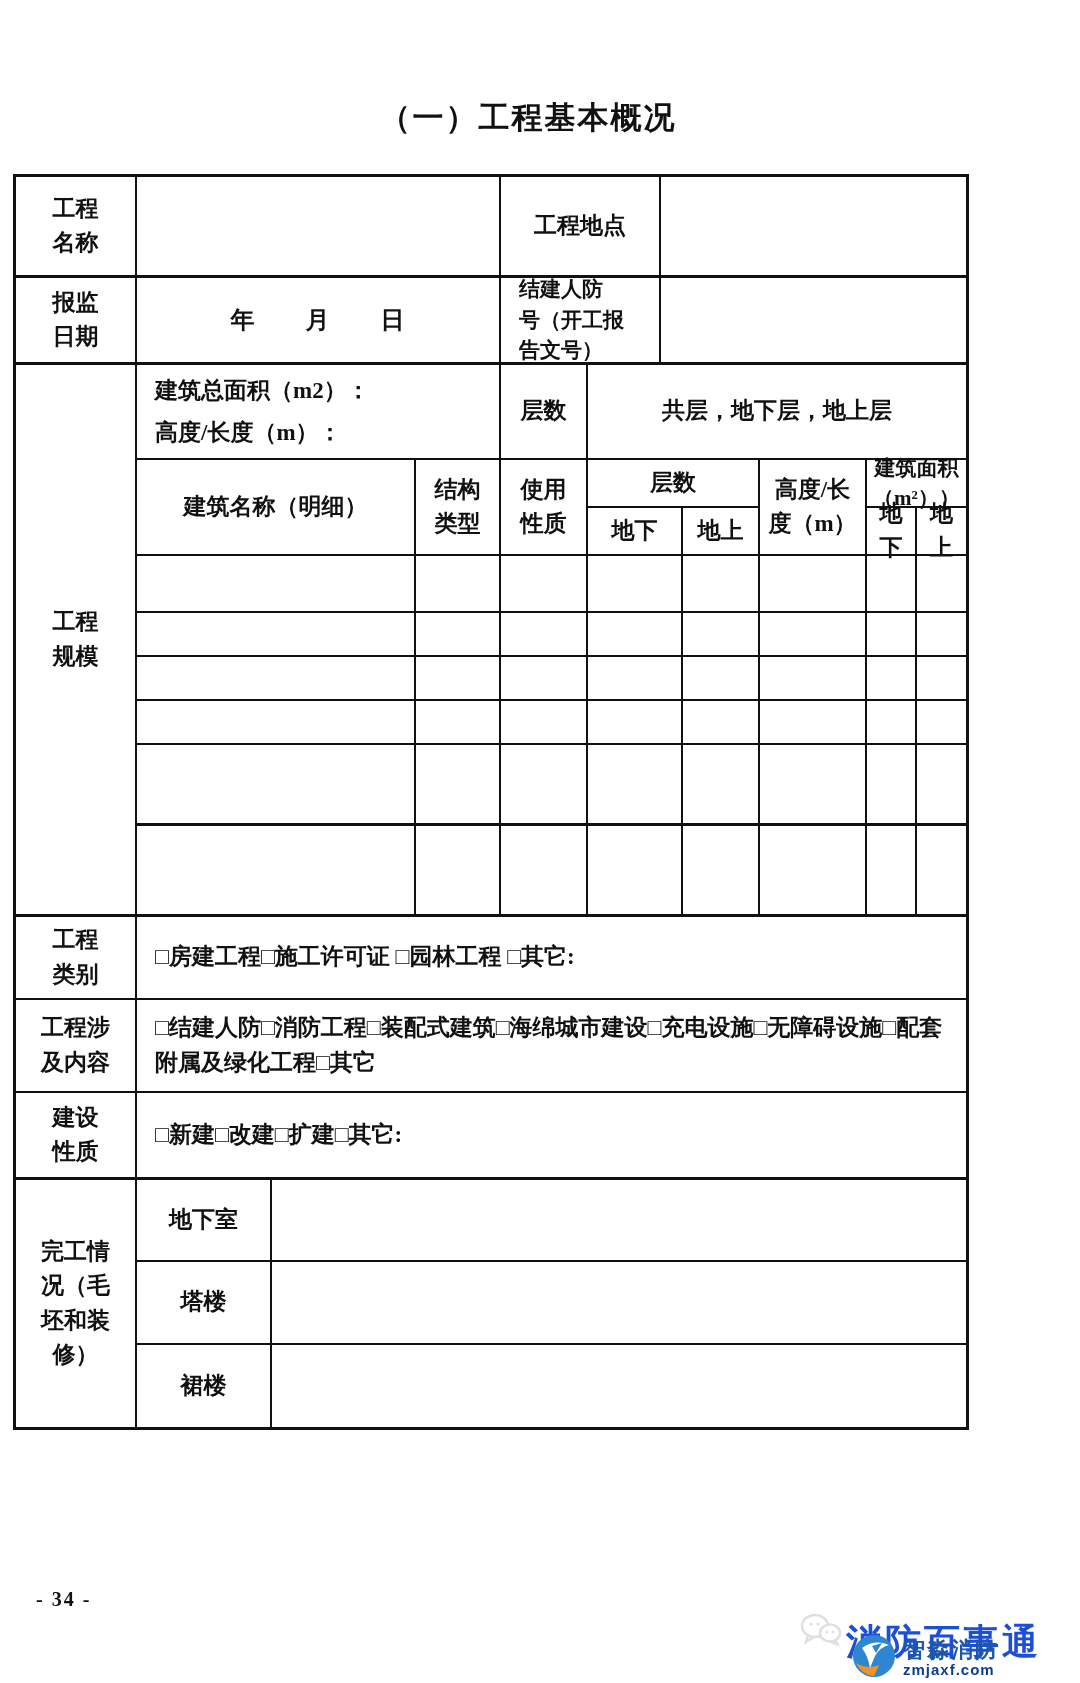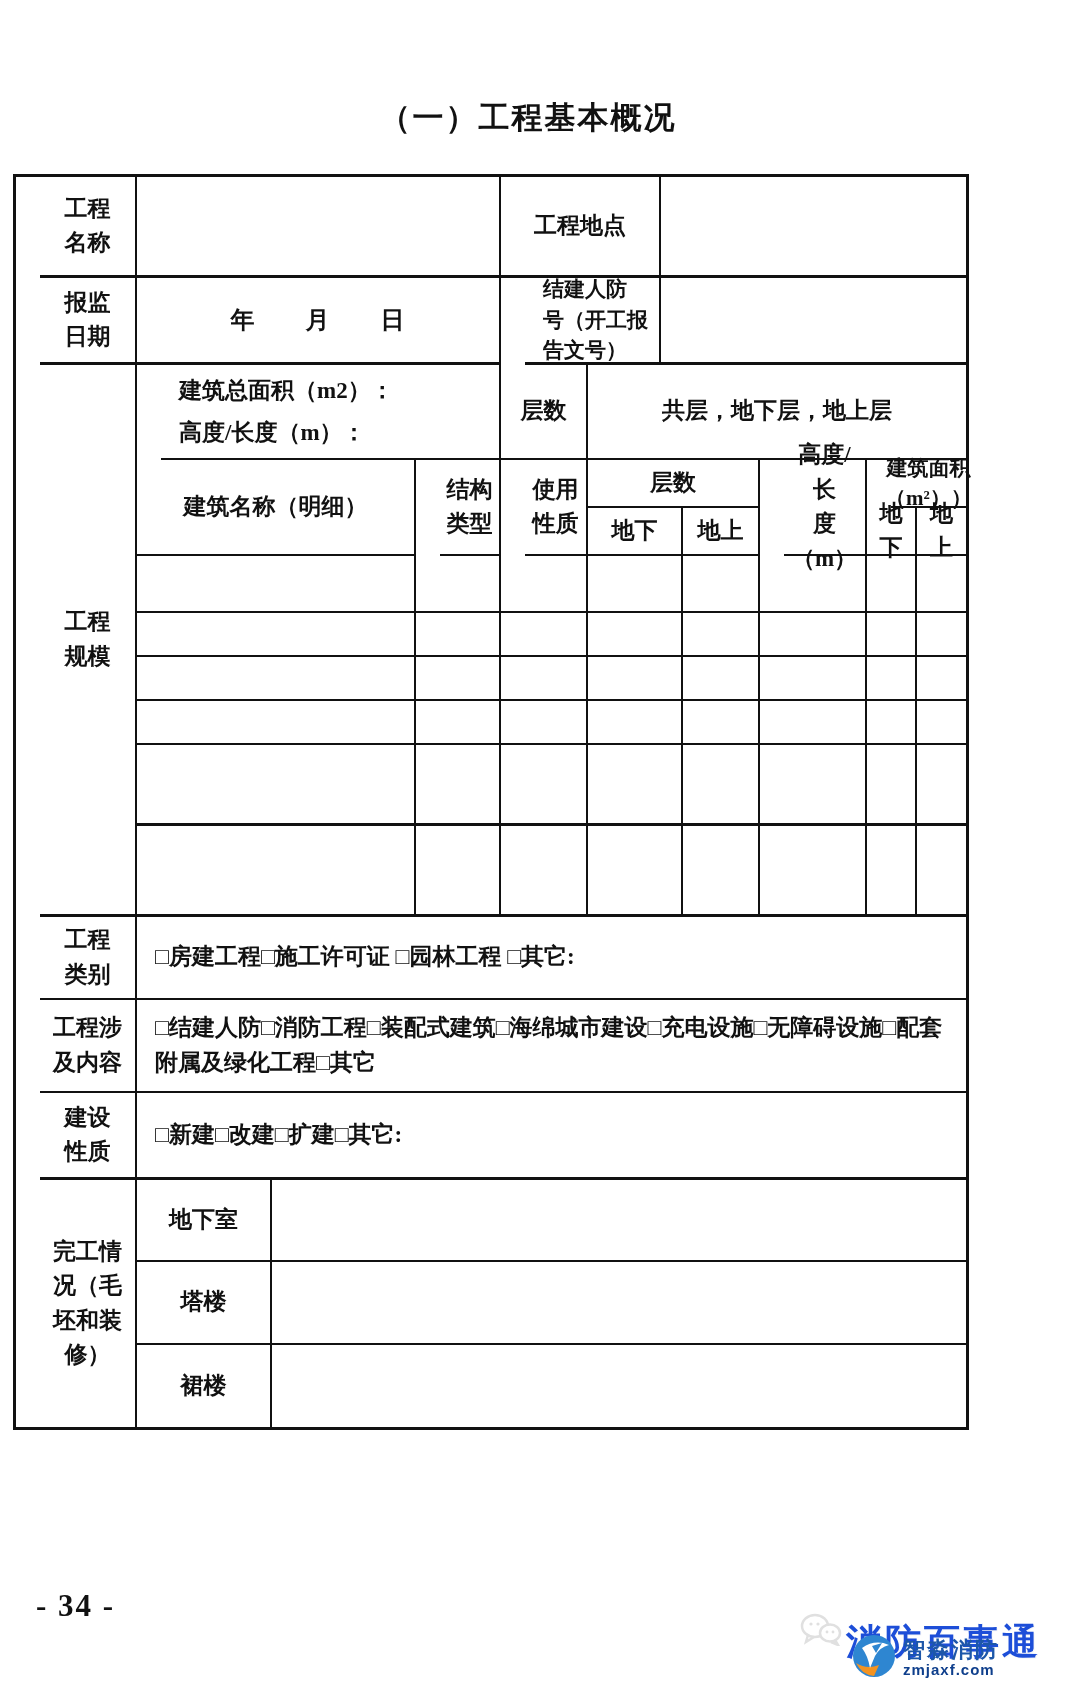--- a/index.html
+++ b/index.html
@@ -25,42 +25,42 @@
     grid-template-rows: 101px 87px 95px 48px 48px 57px 44px 44px 44px 81px 91px 83px 93px 87px 82px 83px 82px;
   }
   .cell {
     border-right: 2px solid #111;
     border-bottom: 2px solid #111;
     display: flex; align-items: center; justify-content: center;
     text-align: center;
     font-size: 23px; font-weight: 600; line-height: 1.5;
     padding: 4px;
   }
-  .pre { white-space: pre-line; margin-left: 24px; }
+  .pre { white-space: pre-line; }
   .lft { justify-content: flex-start; text-align: left; padding-left: 18px; padding-right: 8px; }
   .nr  { border-right: none; }
   .nb  { border-bottom: none; }
   .hb  { border-bottom-width: 3px; }
   .sm  { font-size: 21px; line-height: 1.45; }
   .lh18{ line-height: 1.8; }
   .date{ font-size: 24px; letter-spacing: 1px; }
   
   .sub {
     grid-area: 6 / 2 / 12 / 12;
     display: grid;
     grid-template-columns: 279px 85px 87px 95px 77px 107px 50px 49px;
     grid-template-rows: 57px 44px 44px 44px 81px 91px;
   }
   .sub > div { border-right: 2px solid #111; border-bottom: 2px solid #111; }
   .sub > div:nth-child(8n) { border-right: none; }
   .sub > div:nth-child(n+33) { border-bottom-width: 3px; }
   
   .pageno {
     position: absolute; left: 36px; top: 1588px;
-    font-size: 31px; font-weight: 600; letter-spacing: 2px;
+    font-size: 20px; font-weight: 600; letter-spacing: 2px;
   }
   .wm {
     position: absolute; left: 800px; top: 1594px;
     display: flex; align-items: center; gap: 4px;
     color: #e1e1e1;
   }
   .wm-text {
     font-size: 36px; font-weight: 700; letter-spacing: 3px;
     color: #1d4ed8;
     text-shadow: 1px 1px 0 #f7f7f7;

